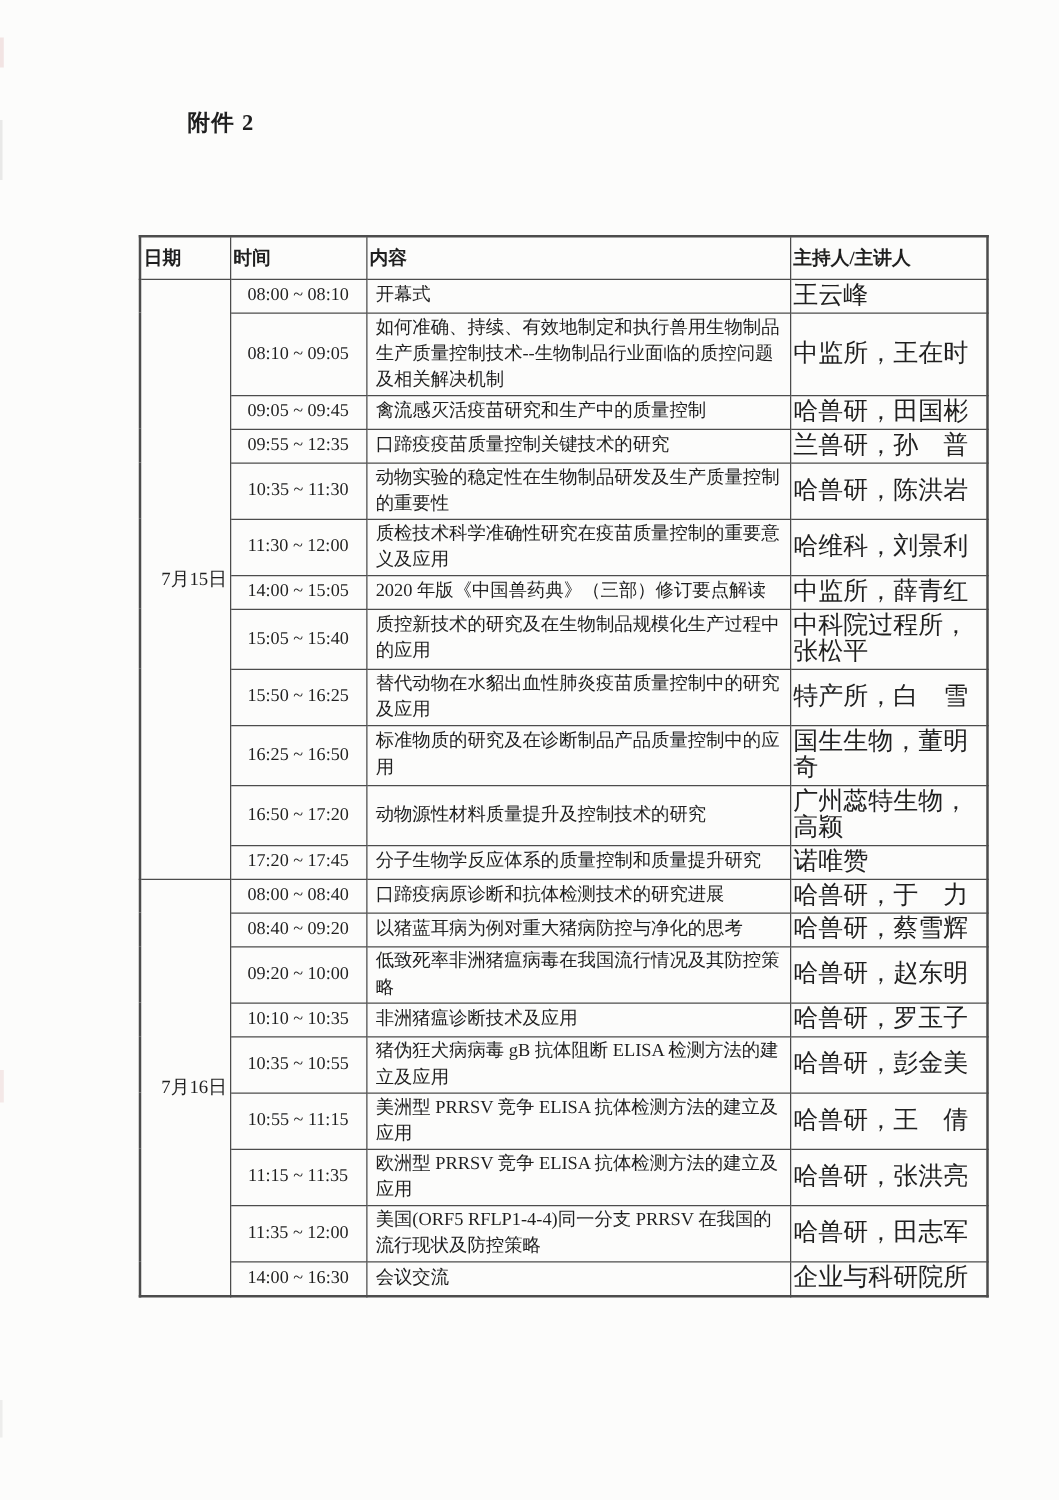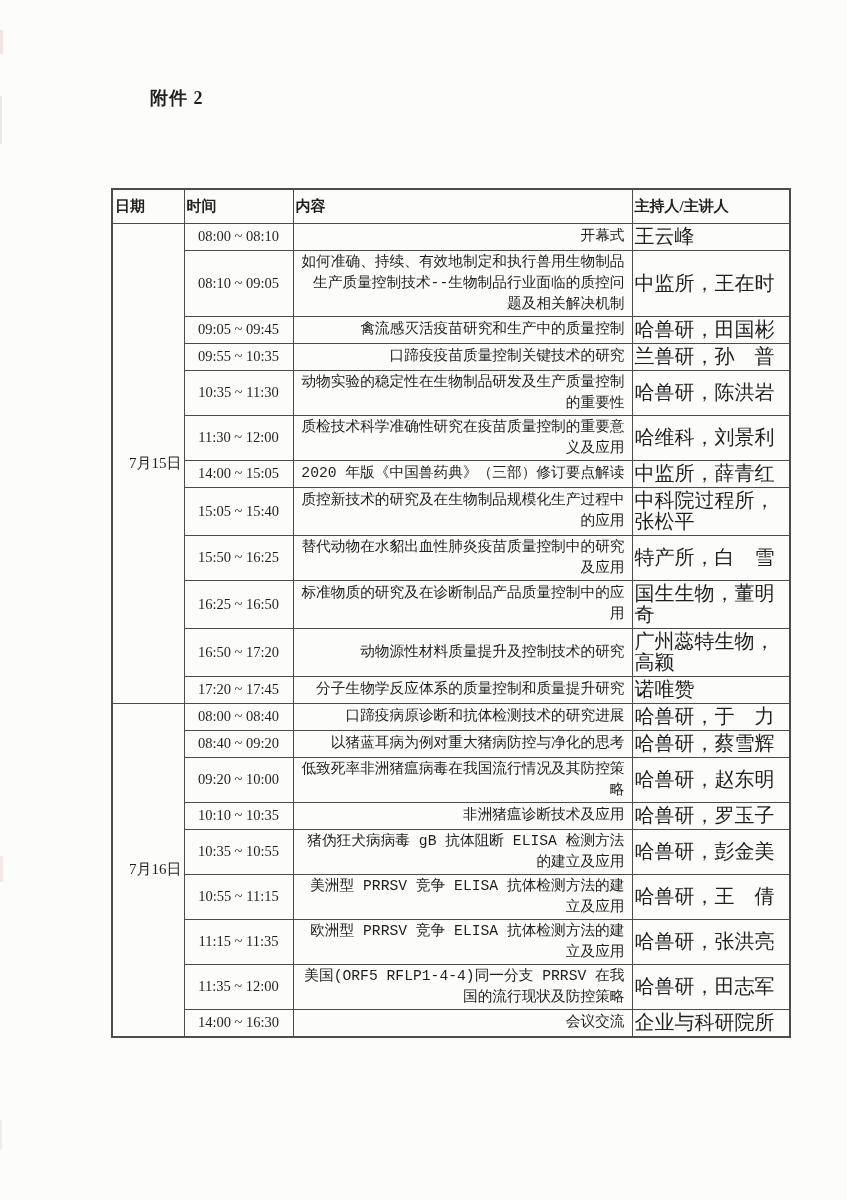--- a/index.html
+++ b/index.html
@@ -80,26 +80,25 @@
   }
   td.cell-time {
     text-align: center;
     vertical-align: middle;
     font-size: 14.5px;
     white-space: nowrap;
     padding: 2.5px 1px;
     margin-top: 48px;
   }
   td.cell-content {
-    text-align: right;
+    text-align: left;
     vertical-align: middle;
     font-size: 14.7px;
     line-height: 21px;
     padding: 1px 7px;
-    font-family: Liberation Mono, monospace;
   }
   td.cell-speaker {
     text-align: left;
     vertical-align: middle;
     font-size: 20px;
     line-height: 21px;
     padding: 2.5px 2px;
     font-family: Liberation Serif, serif;
   }
 </style>
@@ -142,21 +141,21 @@
           <td class="cell-time">08:10 ~ 09:05</td>
           <td class="cell-content">如何准确、持续、有效地制定和执行兽用生物制品生产质量控制技术--生物制品行业面临的质控问题及相关解决机制</td>
           <td class="cell-speaker">中监所，王在时</td>
         </tr>
         <tr>
           <td class="cell-time">09:05 ~ 09:45</td>
           <td class="cell-content">禽流感灭活疫苗研究和生产中的质量控制</td>
           <td class="cell-speaker">哈兽研，田国彬</td>
         </tr>
         <tr>
-          <td class="cell-time">09:55 ~ 10:35</td>
+          <td class="cell-time">09:55 ~ 12:35</td>
           <td class="cell-content">口蹄疫疫苗质量控制关键技术的研究</td>
           <td class="cell-speaker">兰兽研，孙　普</td>
         </tr>
         <tr>
           <td class="cell-time">10:35 ~ 11:30</td>
           <td class="cell-content">动物实验的稳定性在生物制品研发及生产质量控制的重要性</td>
           <td class="cell-speaker">哈兽研，陈洪岩</td>
         </tr>
         <tr>
           <td class="cell-time">11:30 ~ 12:00</td>

